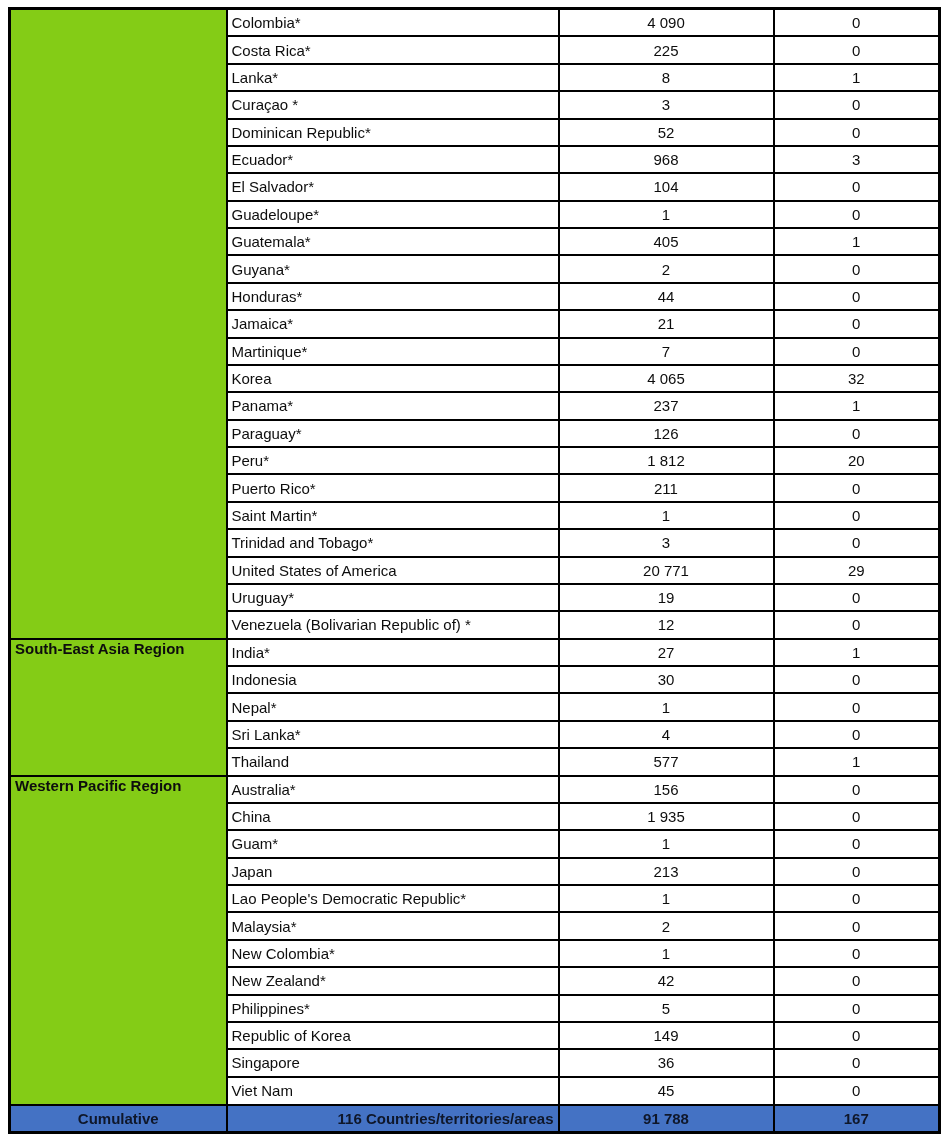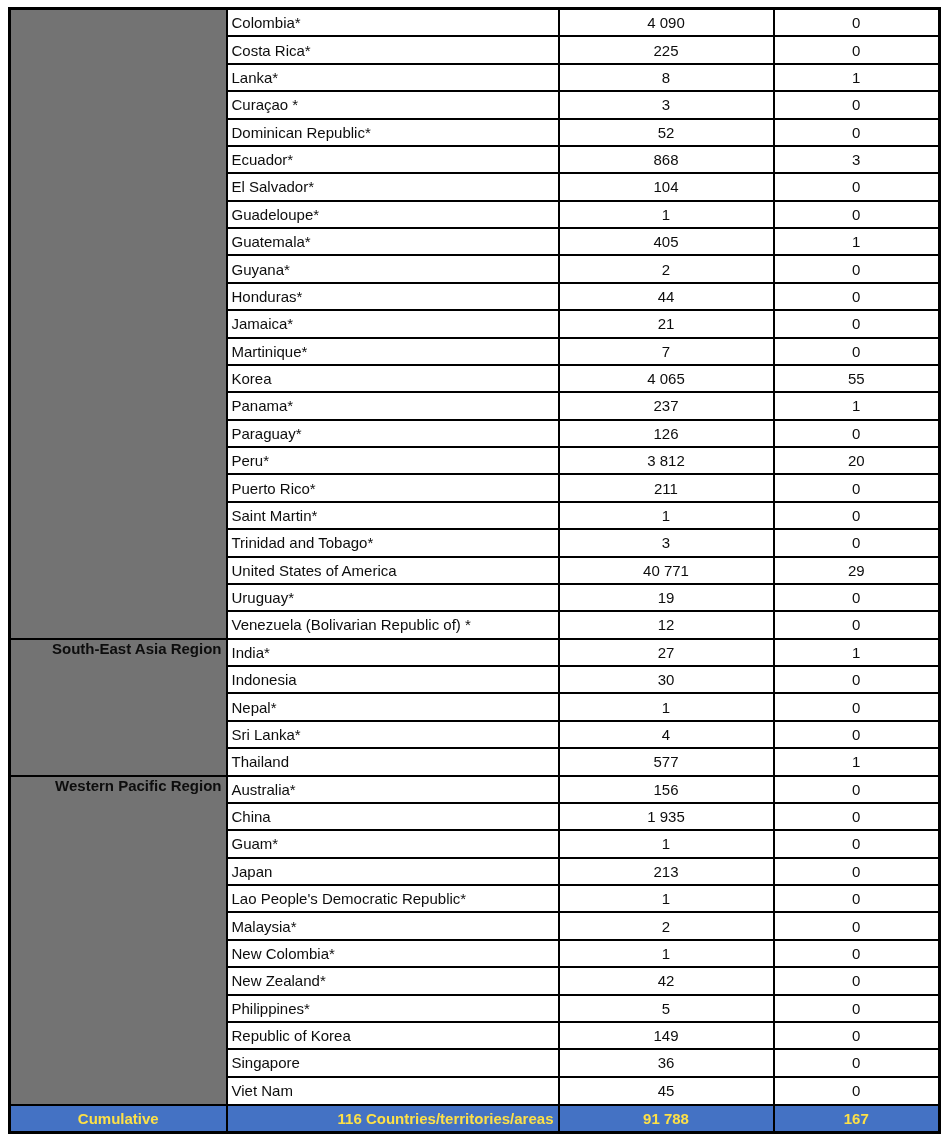--- a/index.html
+++ b/index.html
@@ -25,40 +25,40 @@
   table.who-table td {
     border: 2px solid #000000;
     font-size: 15px;
     color: #0d0d0d;
     height: 25px;
     padding: 0 4px;
     overflow: hidden;
     white-space: nowrap;
   }
   td.region-cell {
-    background: #737373;
+    background: #84cc16;
     color: #ffffff;
     font-weight: bold;
-    text-align: right;
+    text-align: left;
     vertical-align: top;
     padding-top: 4px;
     font-size: 14.5px;
   }
   td.country-cell {
     text-align: left;
     padding-left: 8px;
     background: #ffffff;
   }
   td.num-cell {
     text-align: center;
     background: #ffffff;
   }
   tr.footer-row td {
     background: #4472c4;
-    color: #fde047;
+    color: #0f172a;
     font-weight: bold;
   }
   td.f-label { text-align: center; }
   td.f-summary { text-align: right; padding-left: 8px; }
   td.f-num { text-align: center; }
 </style>
 </head>
 <body>
 
 <div class="page">
@@ -91,21 +91,21 @@
           <td class="num-cell">3</td>
           <td class="num-cell">0</td>
         </tr>
         <tr>
           <td class="country-cell">Dominican Republic*</td>
           <td class="num-cell">52</td>
           <td class="num-cell">0</td>
         </tr>
         <tr>
           <td class="country-cell">Ecuador*</td>
-          <td class="num-cell">868</td>
+          <td class="num-cell">968</td>
           <td class="num-cell">3</td>
         </tr>
         <tr>
           <td class="country-cell">El Salvador*</td>
           <td class="num-cell">104</td>
           <td class="num-cell">0</td>
         </tr>
         <tr>
           <td class="country-cell">Guadeloupe*</td>
           <td class="num-cell">1</td>
@@ -132,55 +132,55 @@
           <td class="num-cell">0</td>
         </tr>
         <tr>
           <td class="country-cell">Martinique*</td>
           <td class="num-cell">7</td>
           <td class="num-cell">0</td>
         </tr>
         <tr>
           <td class="country-cell">Korea</td>
           <td class="num-cell">4 065</td>
-          <td class="num-cell">55</td>
+          <td class="num-cell">32</td>
         </tr>
         <tr>
           <td class="country-cell">Panama*</td>
           <td class="num-cell">237</td>
           <td class="num-cell">1</td>
         </tr>
         <tr>
           <td class="country-cell">Paraguay*</td>
           <td class="num-cell">126</td>
           <td class="num-cell">0</td>
         </tr>
         <tr>
           <td class="country-cell">Peru*</td>
-          <td class="num-cell">3 812</td>
+          <td class="num-cell">1 812</td>
           <td class="num-cell">20</td>
         </tr>
         <tr>
           <td class="country-cell">Puerto Rico*</td>
           <td class="num-cell">211</td>
           <td class="num-cell">0</td>
         </tr>
         <tr>
           <td class="country-cell">Saint Martin*</td>
           <td class="num-cell">1</td>
           <td class="num-cell">0</td>
         </tr>
         <tr>
           <td class="country-cell">Trinidad and Tobago*</td>
           <td class="num-cell">3</td>
           <td class="num-cell">0</td>
         </tr>
         <tr>
           <td class="country-cell">United States of America</td>
-          <td class="num-cell">40 771</td>
+          <td class="num-cell">20 771</td>
           <td class="num-cell">29</td>
         </tr>
         <tr>
           <td class="country-cell">Uruguay*</td>
           <td class="num-cell">19</td>
           <td class="num-cell">0</td>
         </tr>
         <tr>
           <td class="country-cell">Venezuela (Bolivarian Republic of) *</td>
           <td class="num-cell">12</td>

